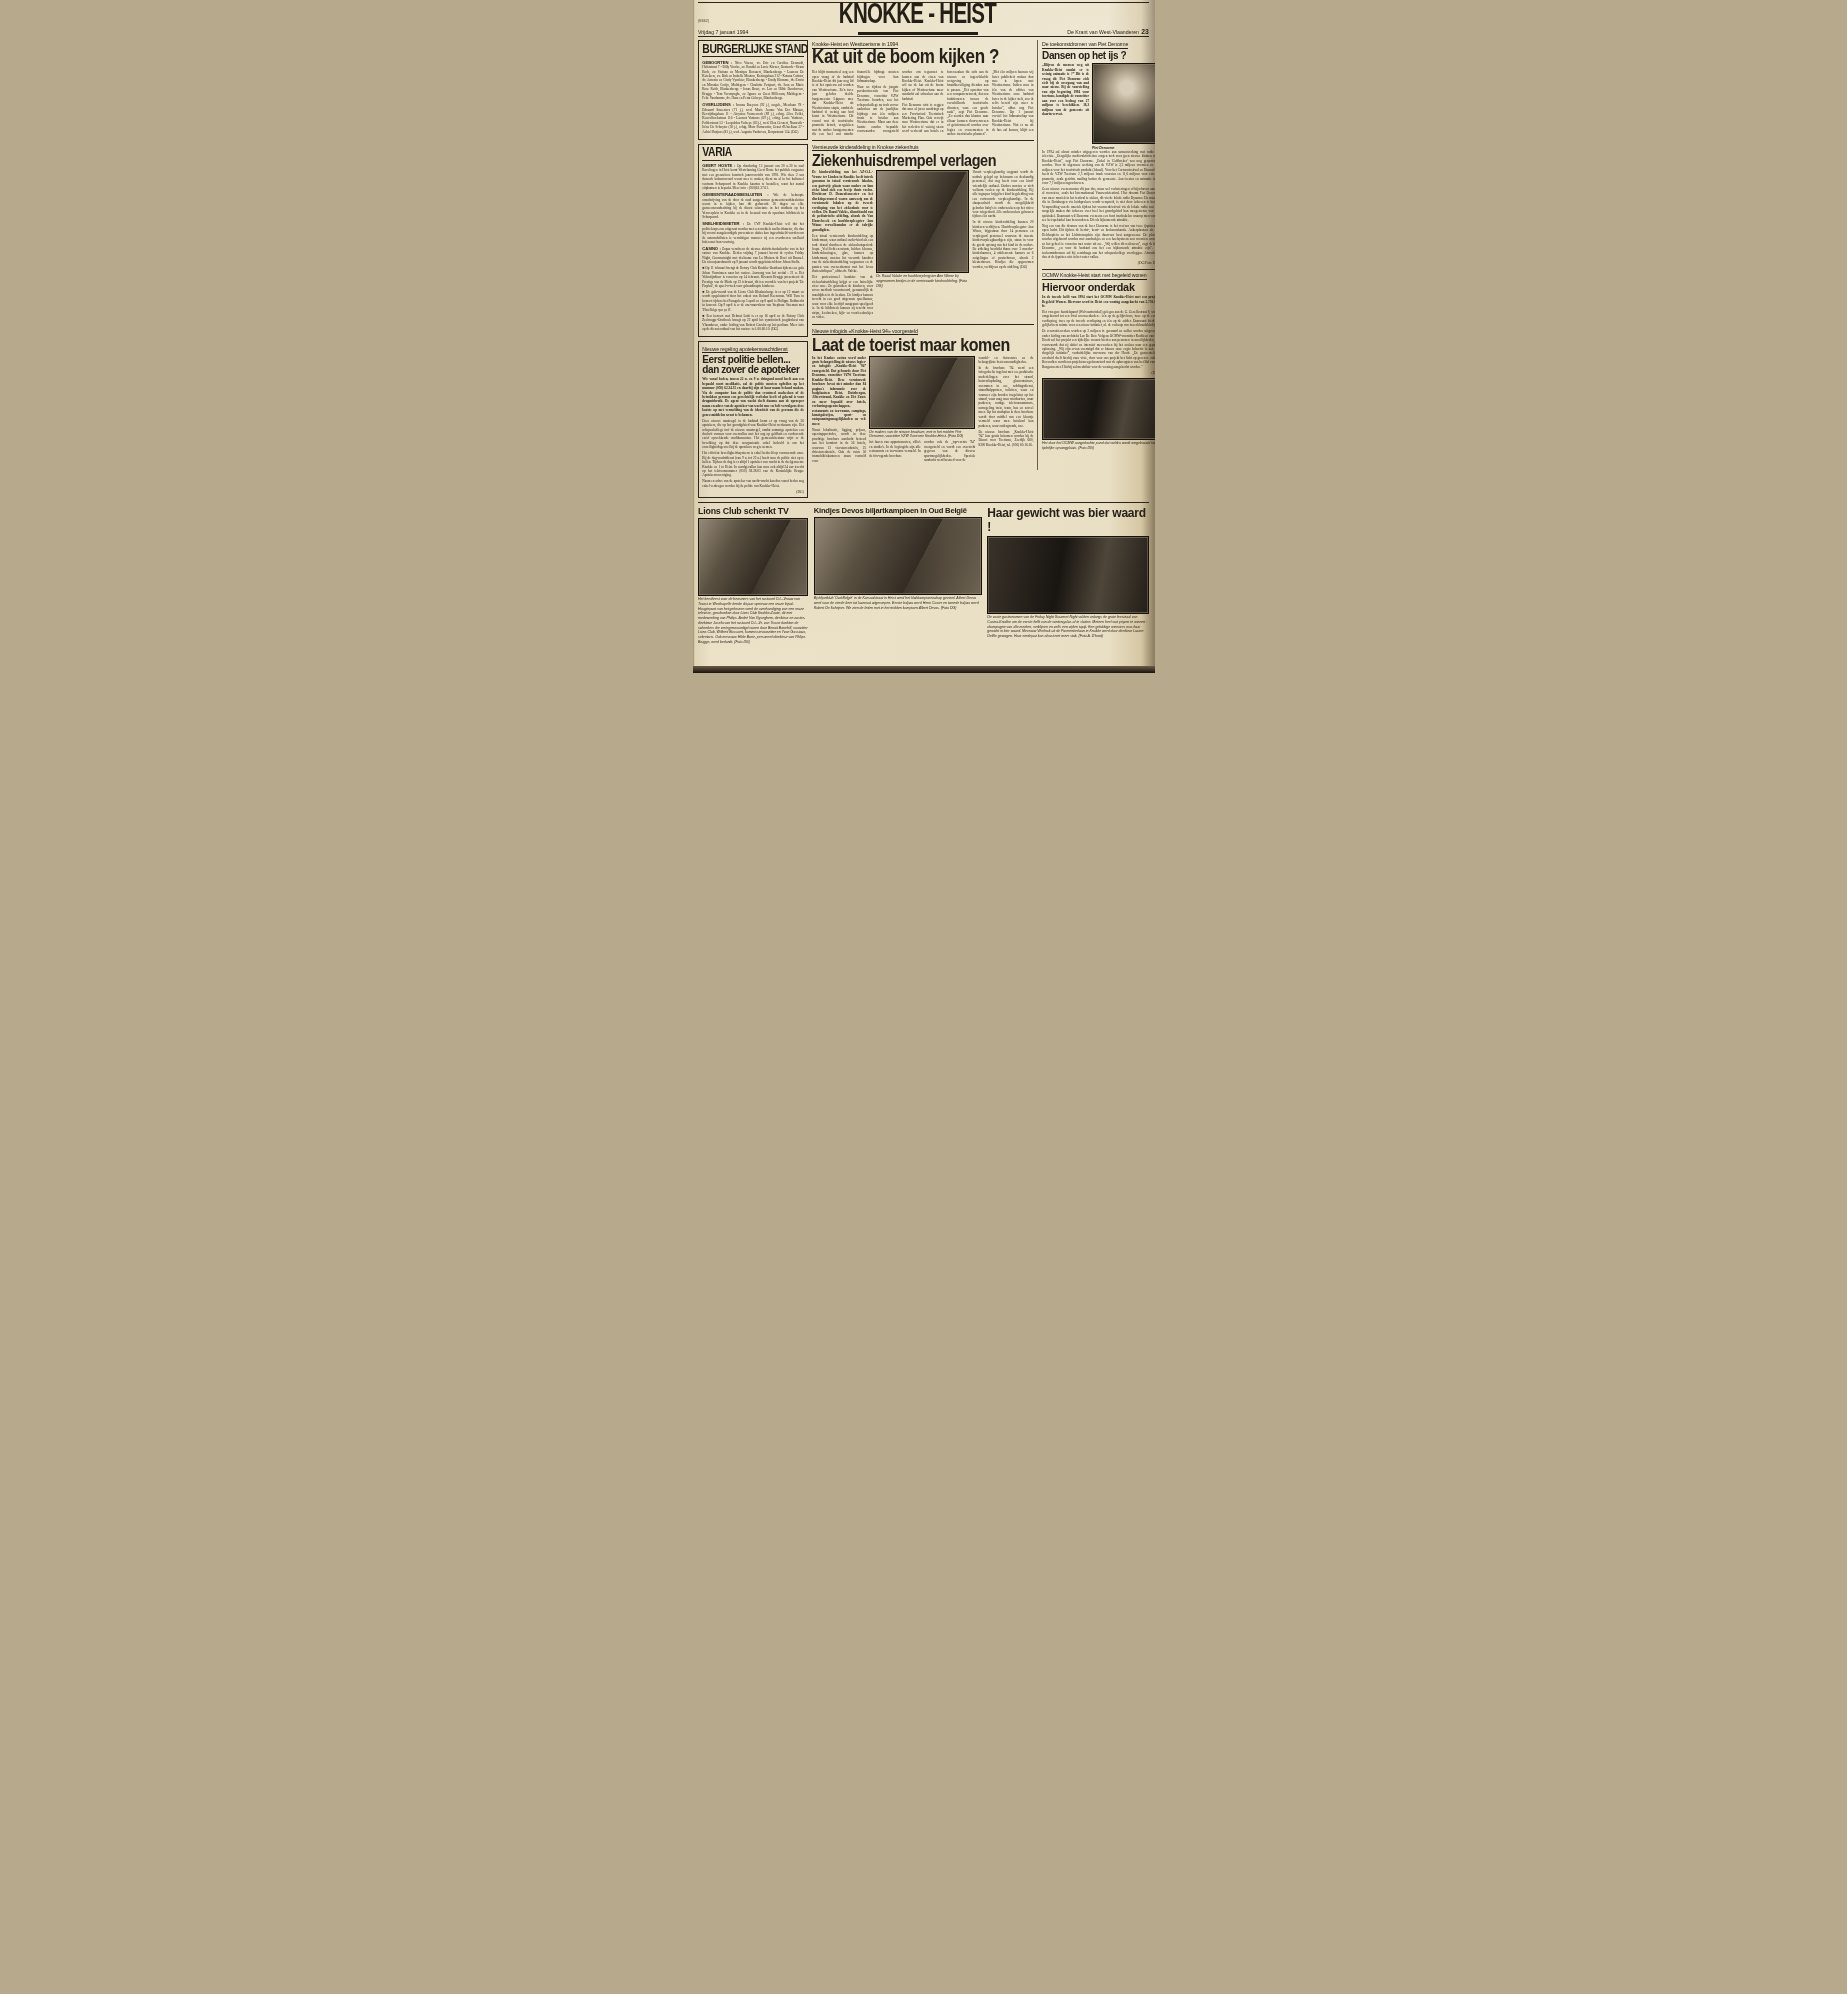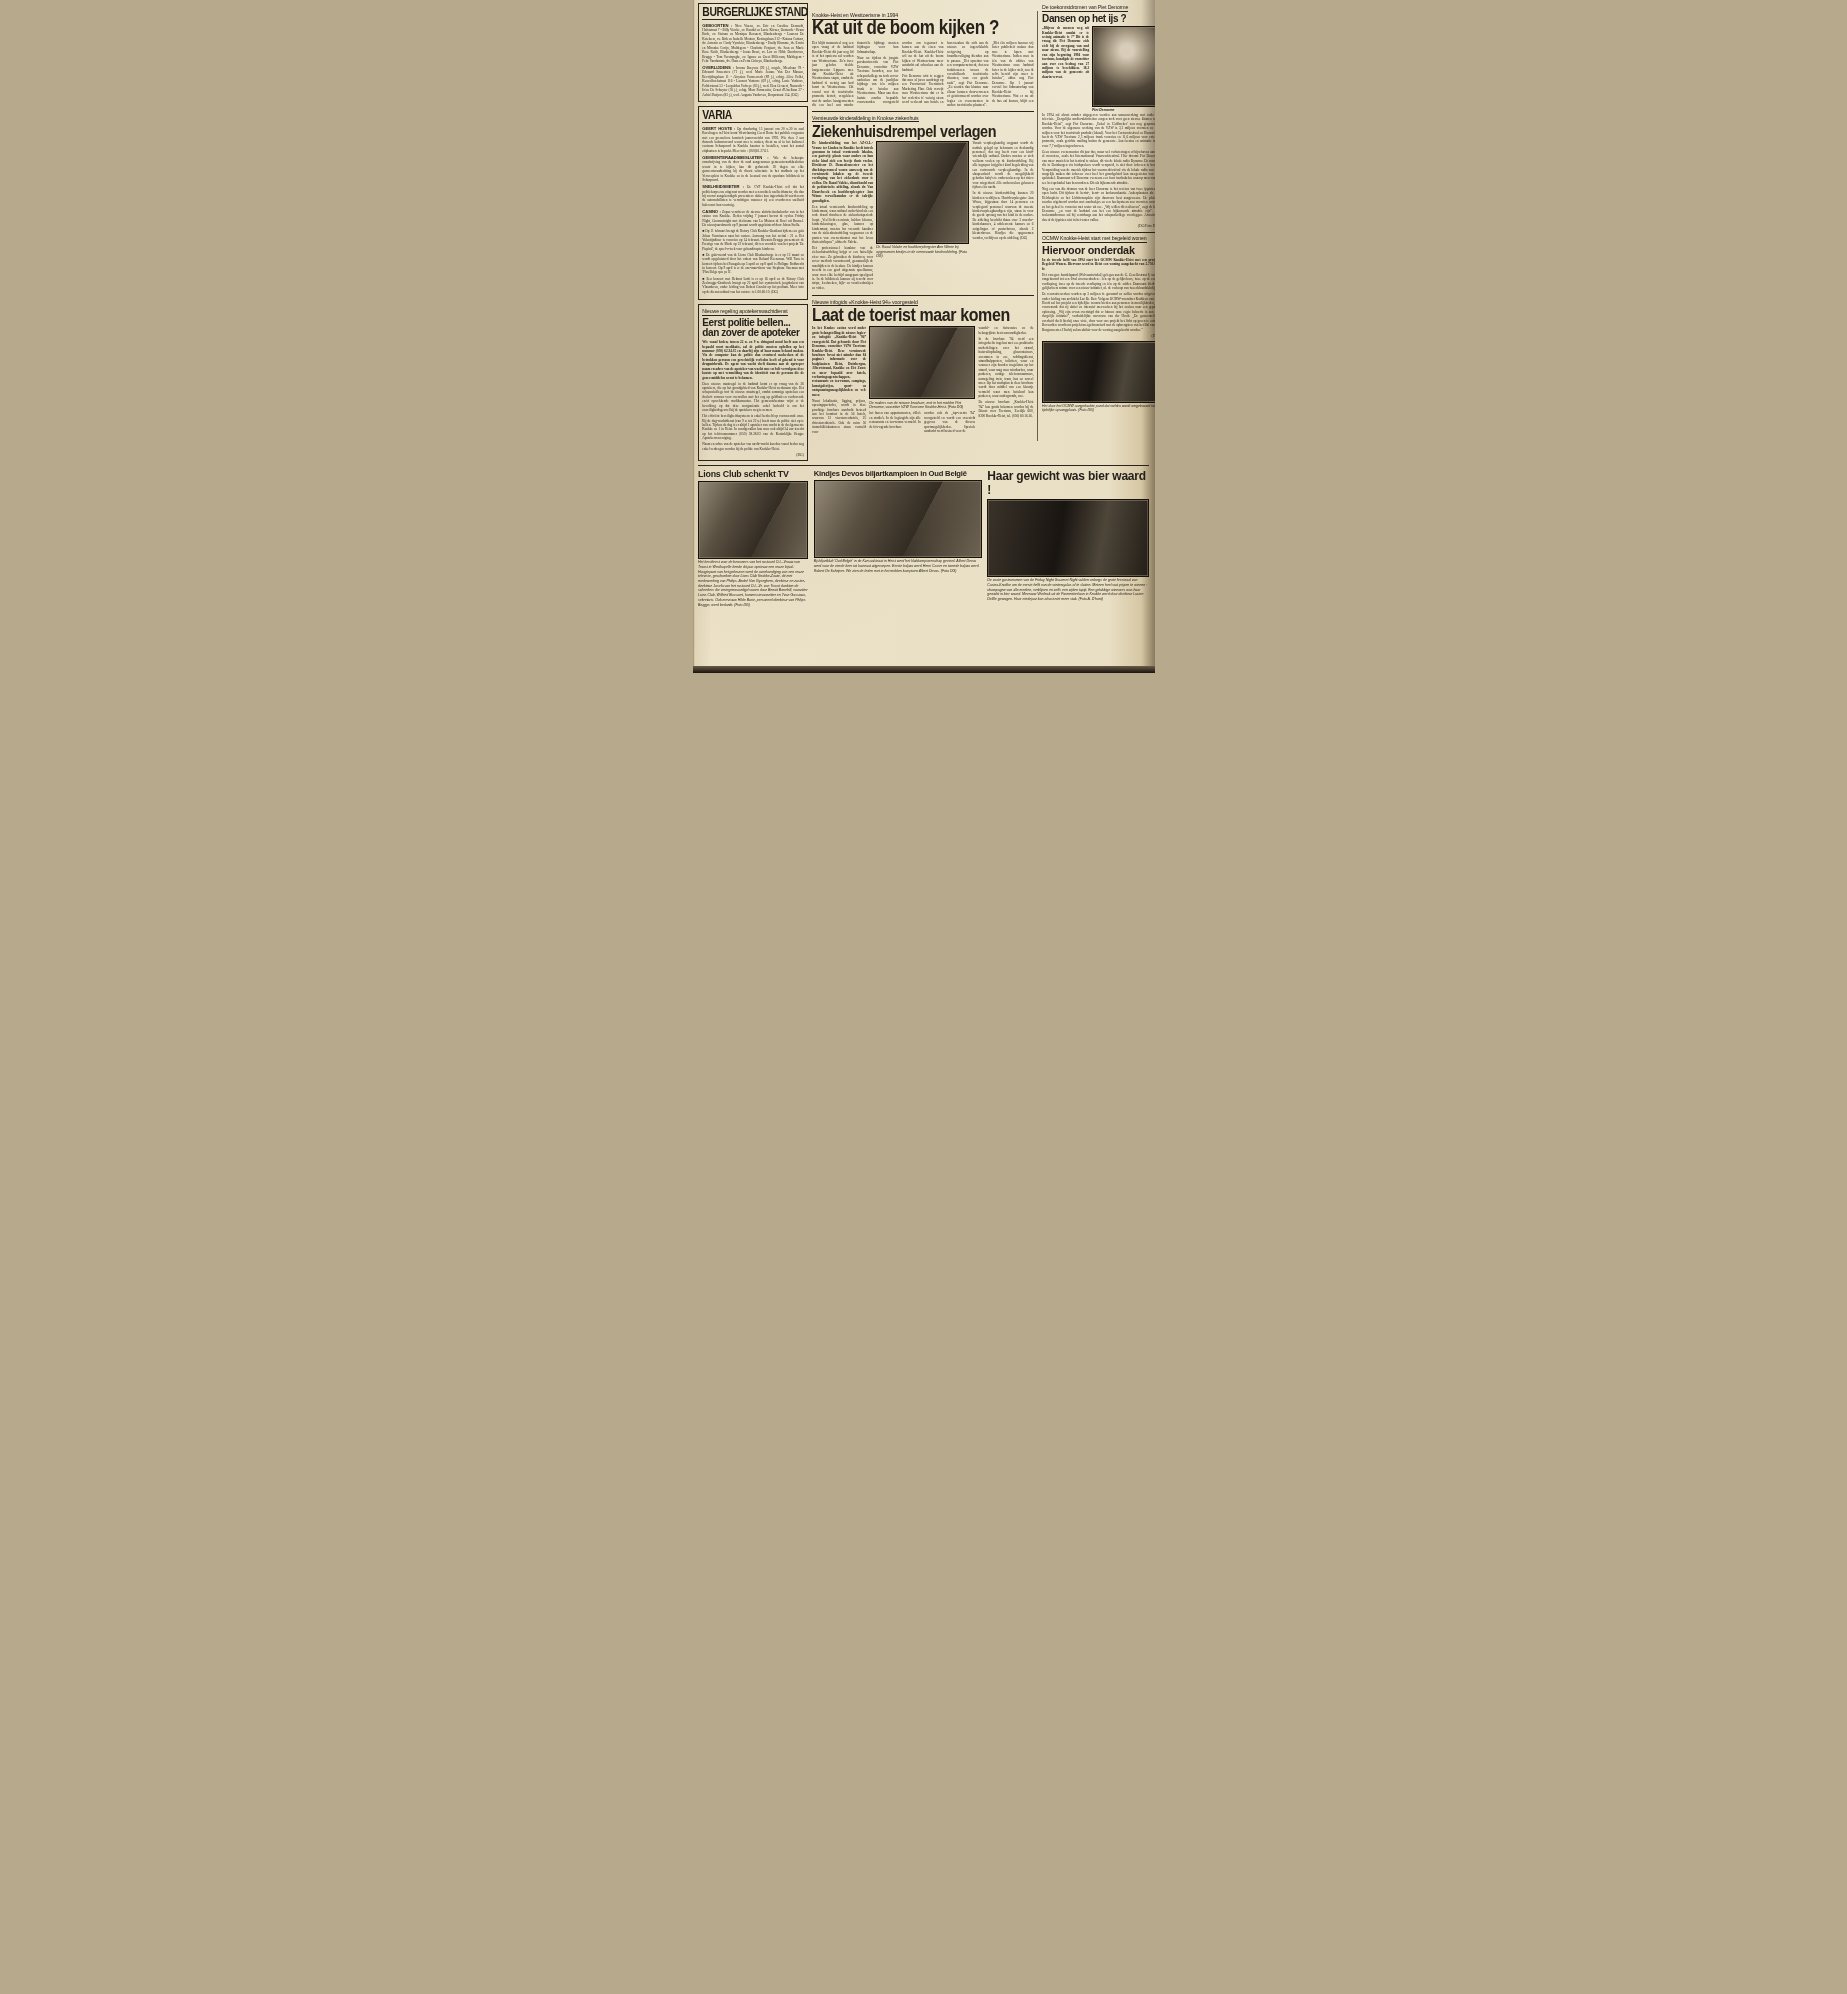--- a/index.html
+++ b/index.html
@@ -54,21 +54,21 @@
 
   
   .ph{border:0.4px solid #17120d;box-shadow:0 0 0 0.4px #9a8d72 inset;
       background:linear-gradient(118deg,#958a78 0%,#5b5142 30%,#332c23 62%,#75695740 62%,#6f6453 100%),
                  linear-gradient(#4b4236,#2a241c);}
   .ph-portrait{background:radial-gradient(circle at 52% 30%,#d8cdb8 0 10%,#9a8d78 34%,#4e4538 62%,#2c261e 100%);}
   .ph-dark{background:linear-gradient(100deg,#3a332a 0%,#191511 45%,#4e4639 70%,#231e18 100%);}
   .caption{font-family:"Liberation Sans",sans-serif;font-style:italic;font-size:3.5px;line-height:1.3;margin-top:1.2px;text-align:left;}
 
   
-  .mid{border-right:0.4px solid #6b5d48;padding-right:3.6px;margin-top:8px;}
+  .mid{border-right:0.4px solid #6b5d48;padding-right:3.6px;}
   .zh-flex{display:flex;gap:3.2px;}
   .zh-c1{width:61px;flex:none;}
   .zh-photo{flex:1;}
   .zh-photobox{height:101px;}
   .zh-c2{width:61px;flex:none;}
   .t-flex{display:flex;gap:3.2px;}
   .t-c1{width:54px;flex:none;}
   .t-mid{width:106px;flex:none;}
   .t-photobox{height:71px;}
   .t-below{column-count:2;column-gap:3.2px;margin-top:1.6px;height:29.5px;overflow:hidden;}
@@ -92,20 +92,36 @@
   .b-h3{font-size:12px;}
   .b-photobox{height:76px;}
   .b-caption{font-family:"Liberation Sans",sans-serif;font-style:italic;font-size:3.5px;line-height:1.35;margin-top:1.6px;}
 </style>
 </head>
 <body>
 
 <div class="sheet">
   <div class="edge-left"></div>
 
+  <div class="header">
+    <div class="header-inner">
+      <div class="hcol-left">
+        <div class="pagecode">(B662)</div>
+        <div class="dateline">Vrijdag 7 januari 1994</div>
+      </div>
+      <div class="masthead-wrap">
+        <div class="masthead">KNOKKE - HEIST</div>
+        <div class="masthead-bar"></div>
+      </div>
+      <div class="hcol-right">
+        <span>De Krant van West-Vlaanderen</span><span class="pagenum">23</span>
+      </div>
+    </div>
+    <div class="header-rule"></div>
+  </div>
 
   <div class="main">
 
     <div class="rail-left">
 
       <div class="boxed">
         <div class="section-title">BURGERLIJKE STAND</div>
         <div class="title-rule"></div>
         <div class="bodytext">
           <p><span class="lbl">GEBOORTEN :</span> <span>Nico Viaene, zv. Eric en Caroline Desmedt, Hulststraat 7 - Billy Vincke, zv. Randal en Lucie Körner, Oostende - Bram Bode, zv. Stefaan en Monique Bossaert, Blankenberge - Laurens De Ketelaere, zv. Dirk en Isabelle Mouton, Koningslaan 212 - Katana Cattoor, dv. Antonio en Cindy Vynckier, Blankenberge - Emily Blomme, dv. Erwin en Miranka Corijn, Maldegem - Charlotte Ponjaert, dv. Ivan en Marie Rose Reith, Blankenberge - Jonas Braet, zv. Luc en Hilde Dendooven, Brugge - Tom Verstrynghe, zv. Ignace en Greet Millecam, Maldegem - Febe Vandamme, dv. Hans en Petra Gobeyn, Blankenberge.</span></p>

